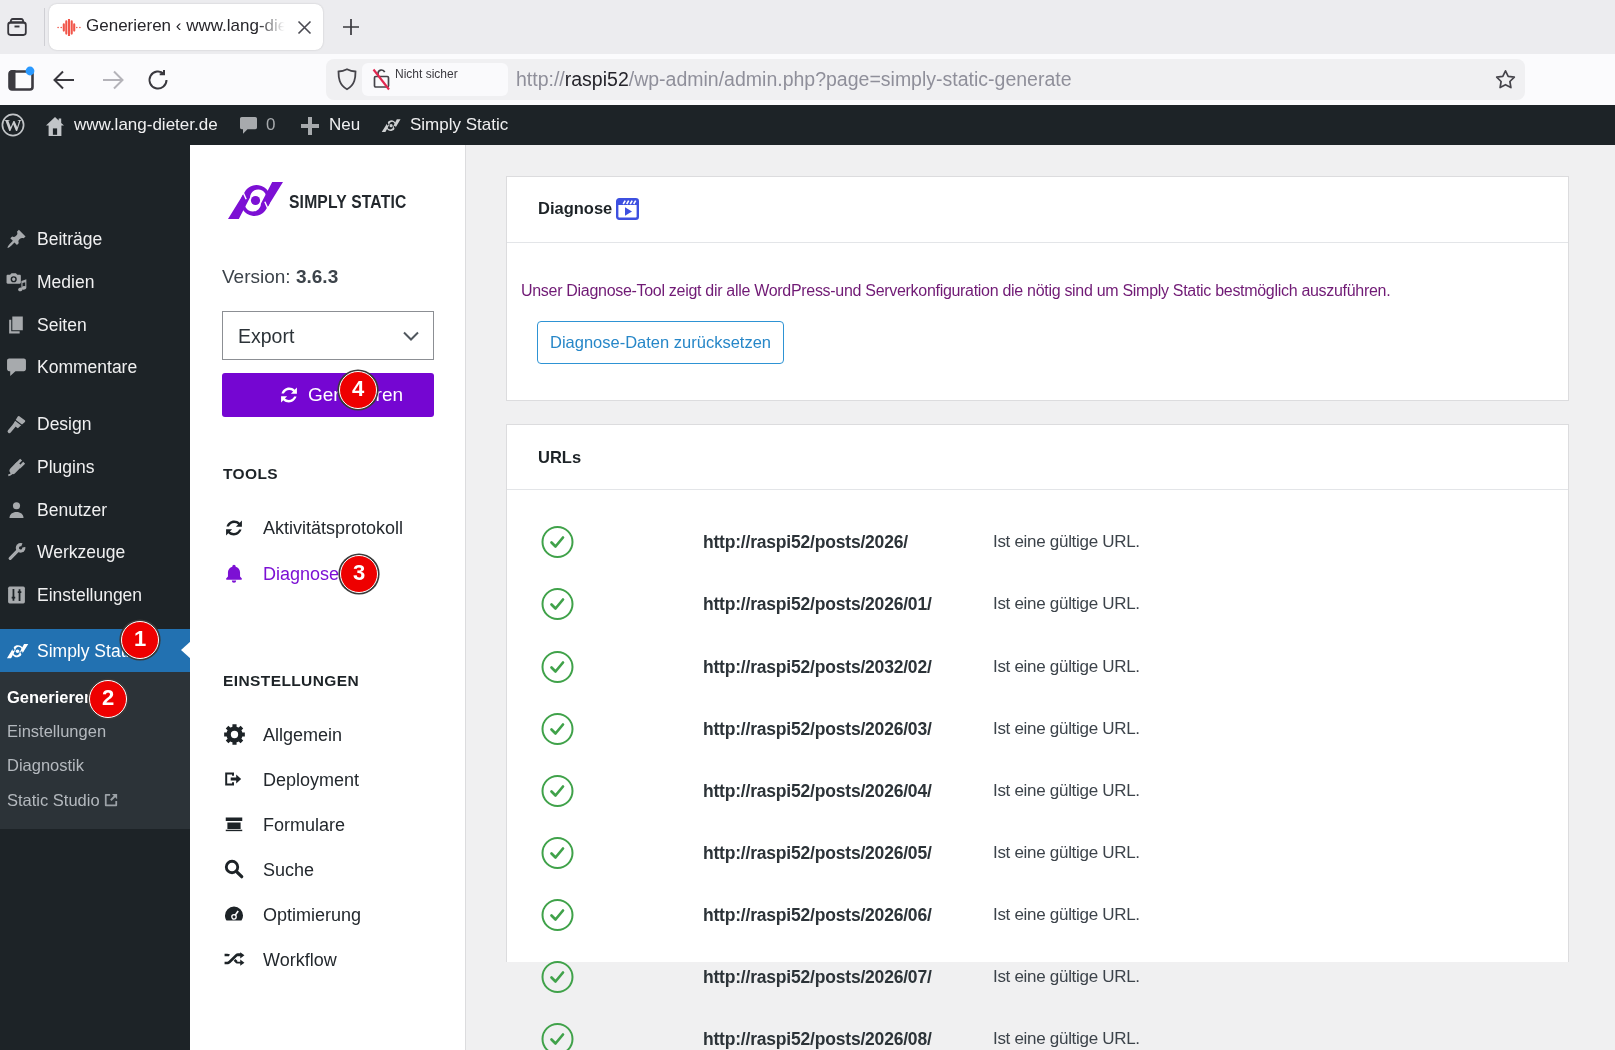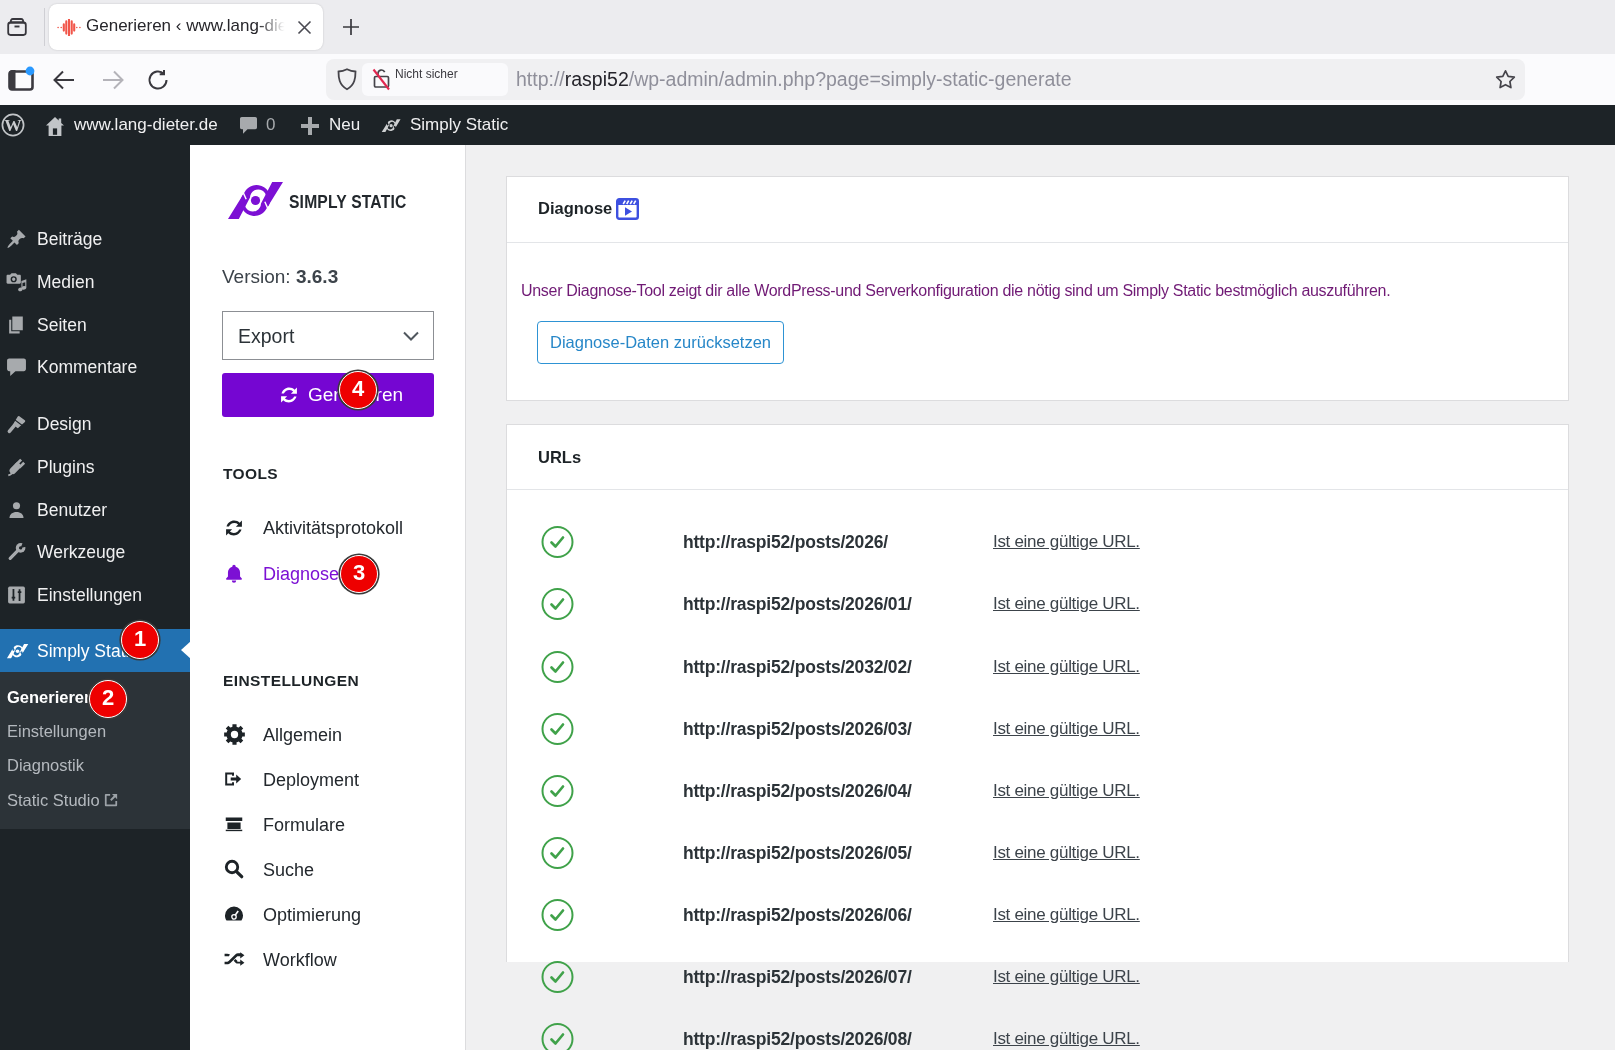--- a/index.html
+++ b/index.html
@@ -45,22 +45,22 @@
   .ssitem { position:absolute; font-size:18px; color:#23282d; white-space:nowrap; }
   .ssitem svg { position:absolute; }
 
   
   #main { left:466px; top:145px; width:1149px; height:905px; background:#f0f0f1; }
   .card { position:absolute; left:40px; width:1063px; background:#fff; border:1px solid #dcdcde; }
   .cardhead { position:absolute; left:31px; font-size:16.5px; font-weight:bold; color:#1d2327; }
   #bodytext { left:14px; top:105px; font-size:16px; letter-spacing:-.3px; color:#701a75; }
   #resetbtn { left:30px; top:144px; width:247px; height:43px; border:1px solid #2e93d4; border-radius:4px; background:#fff; color:#2787c8; font-size:16.5px; white-space:nowrap; text-align:center; line-height:41px; }
   .urlrow { position:absolute; left:0; width:100%; height:62px; }
-  .urlrow b { position:absolute; left:176px; top:50%; transform:translateY(-50%); font-size:17.5px; letter-spacing:-.2px; color:#2c3338; }
-  .urlrow i { position:absolute; left:486px; top:50%; transform:translateY(-50%); font-size:17px; letter-spacing:-.3px; font-style:normal; color:#3c434a;text-decoration:underline; }
+  .urlrow b { position:absolute; left:196px; top:50%; transform:translateY(-50%); font-size:17.5px; letter-spacing:-.2px; color:#2c3338; }
+  .urlrow i { position:absolute; left:486px; top:50%; transform:translateY(-50%); font-size:17px; letter-spacing:-.3px; font-style:normal; color:#3c434a; }
   .chk { position:absolute; left:34px; top:50%; transform:translateY(-50%); }
 
   
   .badge { position:absolute; width:38px; height:38px; border-radius:50%; background:#ee0000; border:1.9px solid #fff; box-shadow:0 0 0 1.6px #3a3a3a; color:#fff; font-weight:bold; font-size:22px; text-align:center; line-height:33.5px; }
 </style>
 </head>
 <body>
   <div class="abs" id="tabbar"></div>
   <div class="abs" id="tabsep"></div>
   <div class="abs" id="tab"></div>

